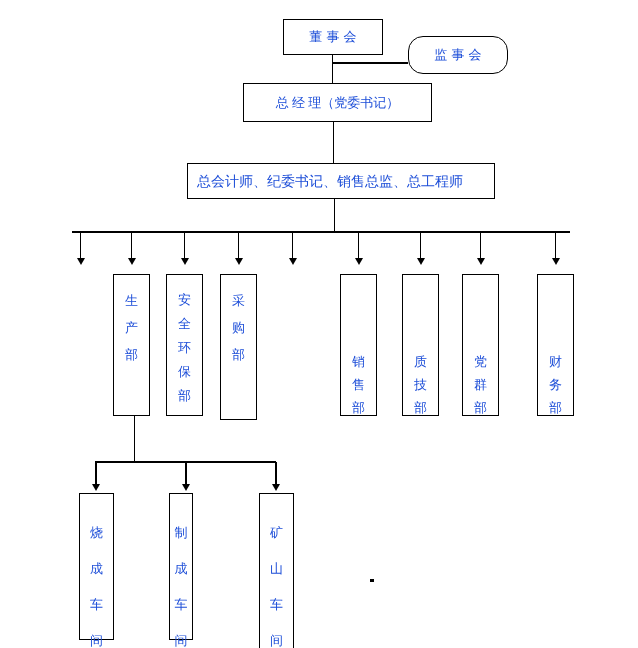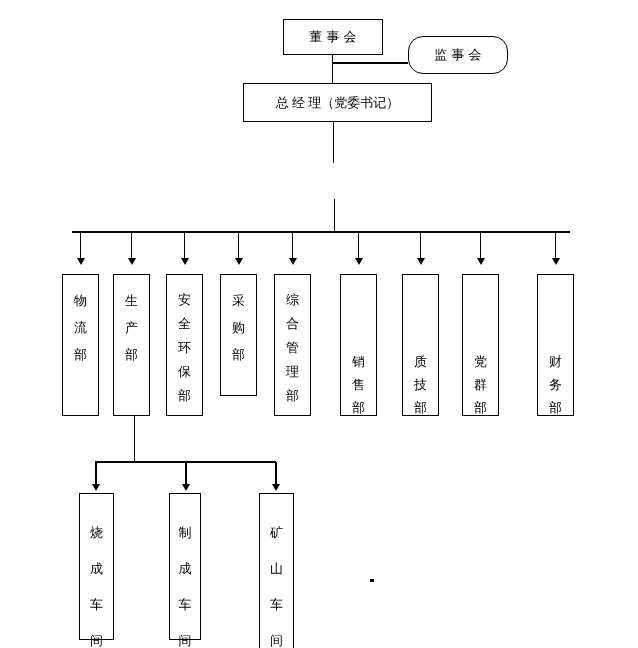--- a/index.html
+++ b/index.html
@@ -1,21 +1,21 @@
 <!DOCTYPE html>
 <html><head>
 <meta charset="utf-8">
 <style>
   html, body { margin: 0; padding: 0; background: #ffffff; }
   .canvas {
     position: relative;
     width: 638px;
     height: 648px;
     background: #ffffff;
-    color: #000000;
+    color: #1d4ed8;
     font-family: "DejaVu Sans", "Liberation Sans", sans-serif;
     overflow: hidden;
   }
   .box {
     position: absolute;
     box-sizing: border-box;
     border: 1.5px solid #000000;
     background: #ffffff;
     display: flex;
     align-items: center;
@@ -62,20 +62,23 @@
   </div>
 
   <div class="box" style="left:408px; top:36px; width:100px; height:38px;border-radius:15px;">
     <span>监 事 会</span>
   </div>
 
   <div class="box" style="left:243px; top:83px; width:189px; height:39px;font-family:Liberation Serif, serif;">
     <span>总 经 理（党委书记）</span>
   </div>
 
+  <div class="box exec-box" style="left:187px; top:163px; width:308px; height:36px;">
+    <span>总会计师、纪委书记、销售总监、总工程师</span>
+  </div>
 
   <div class="line" style="left:331.5px; top:55px; width:1.5px; height:28px;"></div>
   <div class="line" style="left:332px; top:62px; width:76px; height:1.5px;"></div>
   <div class="line" style="left:332.5px; top:122px; width:1.5px; height:41px;"></div>
   <div class="line" style="left:333.5px; top:199px; width:1.5px; height:32px;"></div>
   <div class="line" style="left:72px; top:231px; width:498px; height:1.5px;"></div>
 
   <div class="line" style="left:79.75px; top:231px; width:1.5px; height:27px;"></div>
   <div class="arrow-head" style="left:76.5px; top:258px;"></div>
   <div class="line" style="left:130.75px; top:231px; width:1.5px; height:27px;"></div>
@@ -88,34 +91,28 @@
   <div class="arrow-head" style="left:288.5px; top:258px;"></div>
   <div class="line" style="left:357.75px; top:231px; width:1.5px; height:27px;"></div>
   <div class="arrow-head" style="left:354.5px; top:258px;"></div>
   <div class="line" style="left:419.75px; top:231px; width:1.5px; height:27px;"></div>
   <div class="arrow-head" style="left:416.5px; top:258px;"></div>
   <div class="line" style="left:479.75px; top:231px; width:1.5px; height:27px;"></div>
   <div class="arrow-head" style="left:476.5px; top:258px;"></div>
   <div class="line" style="left:554.75px; top:231px; width:1.5px; height:27px;"></div>
   <div class="arrow-head" style="left:551.5px; top:258px;"></div>
 
-  <div class="box vbox d3" style="left:62px; top:274px; width:37px; height:142px;">
-    <span class="vtext">物流部</span>
-  </div>
   <div class="box vbox d3" style="left:113px; top:274px; width:37px; height:142px;">
     <span class="vtext">生产部</span>
   </div>
   <div class="box vbox d5" style="left:166px; top:274px; width:37px; height:142px;">
     <span class="vtext">安全环保部</span>
   </div>
-  <div class="box vbox d3" style="left:220px; top:274px; width:37px; height:122px;">
+  <div class="box vbox d3" style="left:220px; top:274px; width:37px; height:146px;">
     <span class="vtext">采购部</span>
-  </div>
-  <div class="box vbox d5" style="left:274px; top:274px; width:37px; height:142px;">
-    <span class="vtext">综合管理部</span>
   </div>
   <div class="box vbox dmid" style="left:340px; top:274px; width:37px; height:142px;">
     <span class="vtext">销售部</span>
   </div>
   <div class="box vbox dmid" style="left:402px; top:274px; width:37px; height:142px;">
     <span class="vtext">质技部</span>
   </div>
   <div class="box vbox dmid" style="left:462px; top:274px; width:37px; height:142px;">
     <span class="vtext">党群部</span>
   </div>
@@ -129,21 +126,21 @@
   <div class="line" style="left:95.25px; top:462px; width:1.5px; height:22px;"></div>
   <div class="arrow-head" style="left:92px; top:484px;"></div>
   <div class="line" style="left:185.25px; top:462px; width:1.5px; height:22px;"></div>
   <div class="arrow-head" style="left:182px; top:484px;"></div>
   <div class="line" style="left:275.25px; top:462px; width:1.5px; height:22px;"></div>
   <div class="arrow-head" style="left:272px; top:484px;"></div>
 
   <div class="box vbox wshop" style="left:79px; top:493px; width:35px; height:147px;">
     <span class="vtext">烧成车间</span>
   </div>
-  <div class="box vbox wshop" style="left:169px; top:493px; width:32px; height:147px;">
+  <div class="box vbox wshop" style="left:169px; top:493px; width:24px; height:147px;">
     <span class="vtext">制成车间</span>
   </div>
   <div class="box vbox wshop" style="left:259px; top:493px; width:35px; height:177px;">
     <span class="vtext">矿山车间</span>
   </div>
 
   <div class="dot" style="left:370px; top:579px; width:4px; height:3px;"></div>
 
 </div>
 

